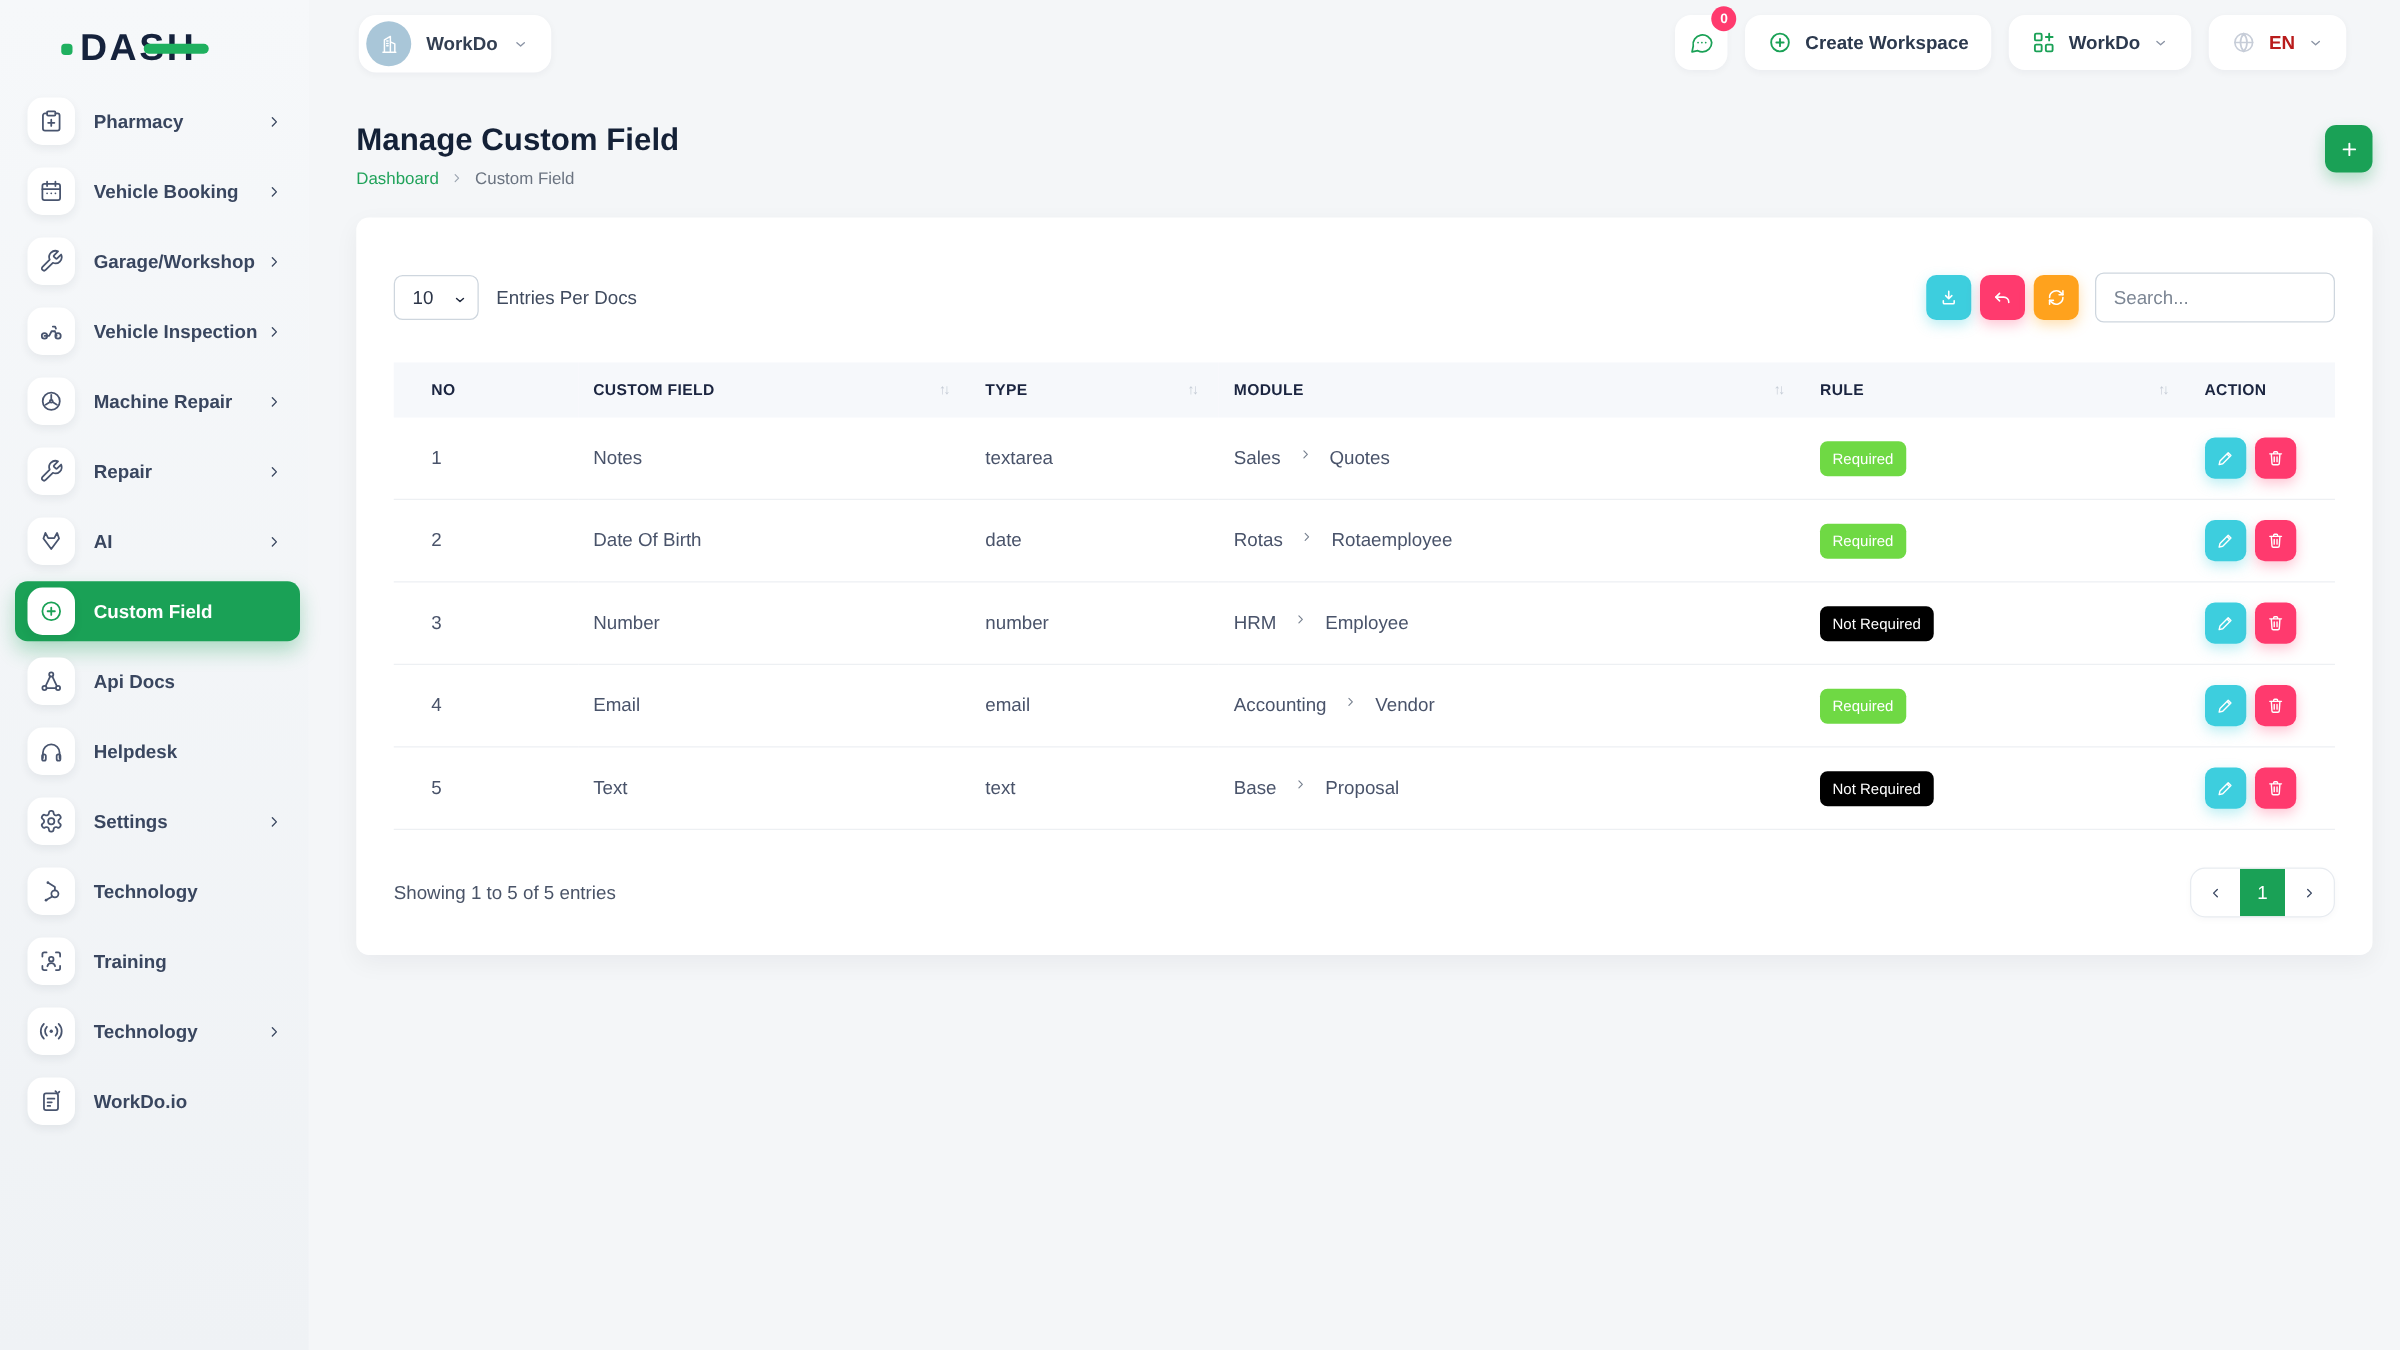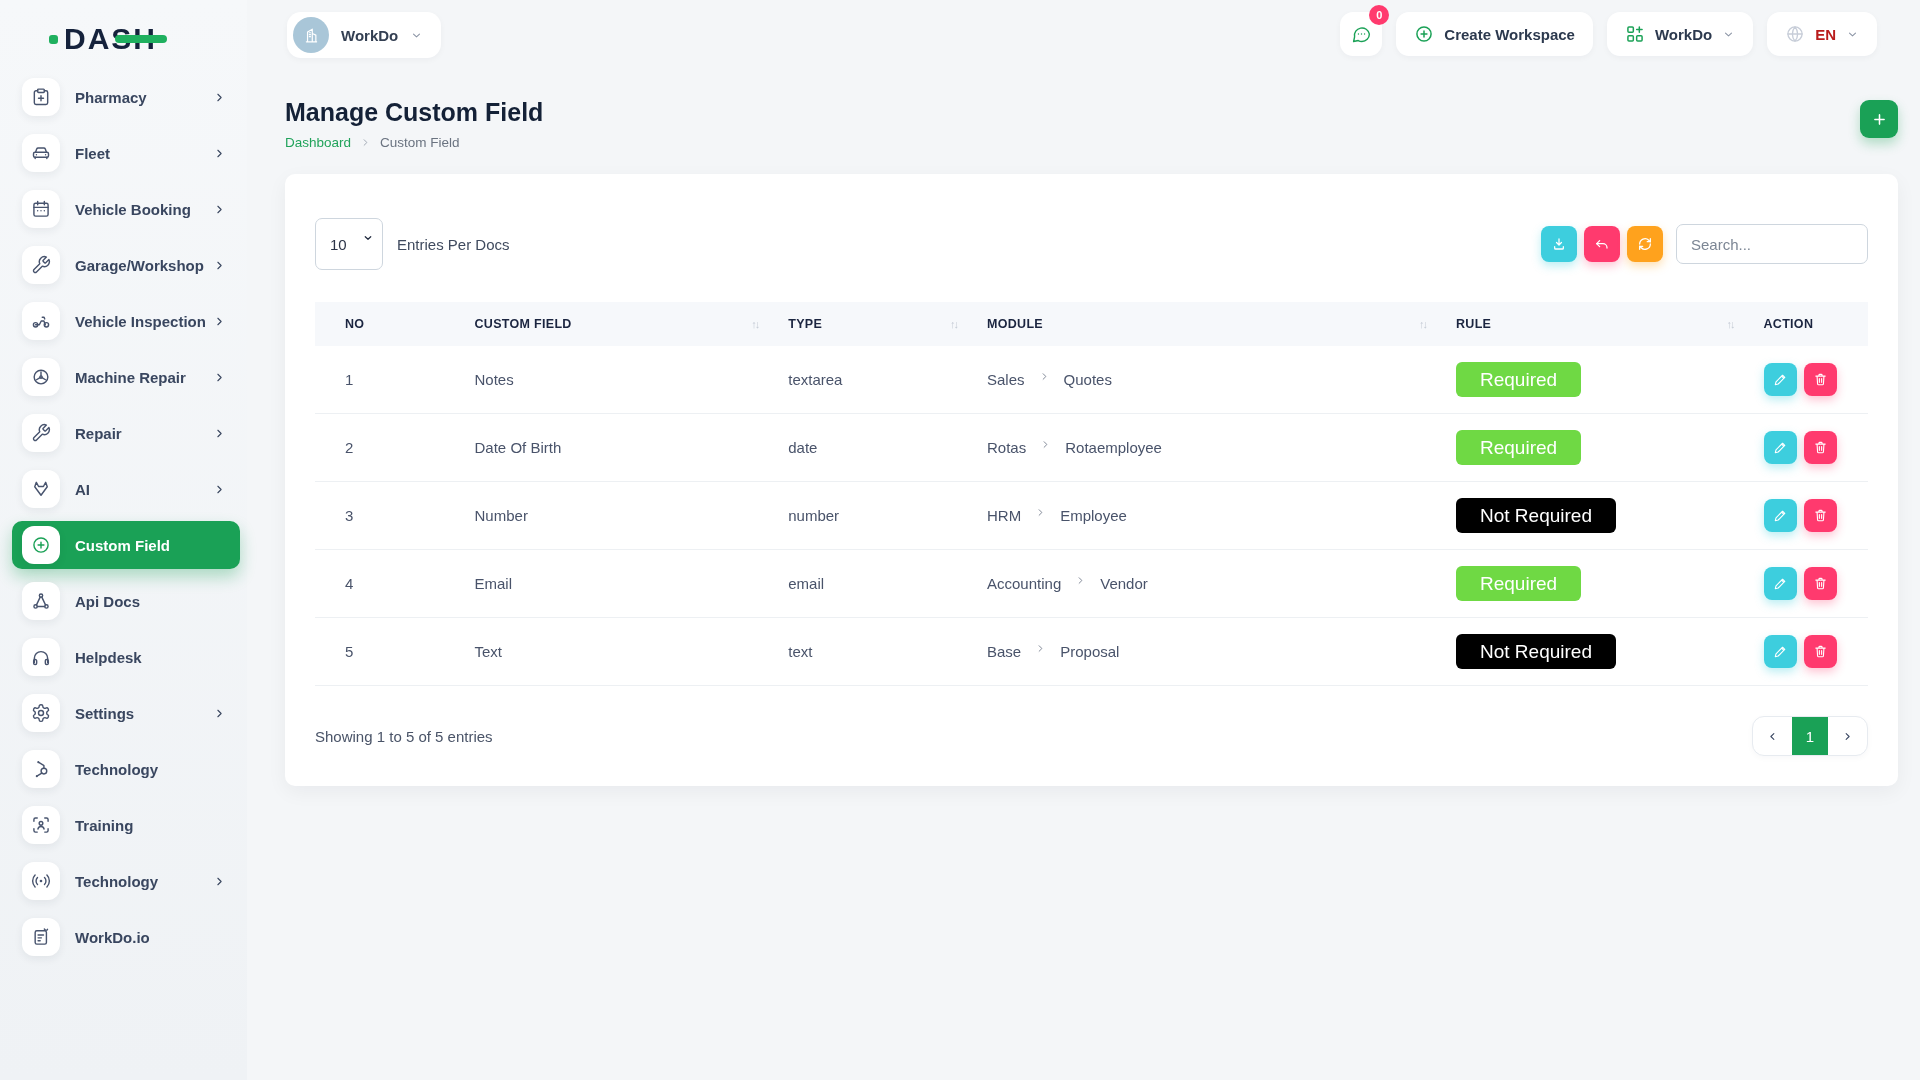--- a/index.html
+++ b/index.html
@@ -112,21 +112,21 @@
   }
   .add-btn svg { width:17px; height:17px; stroke-width:2.2; }
 
   
   .card {
     margin-top:24px; background:#fff; border-radius:10px;
     box-shadow:0 6px 20px rgba(16,24,40,.05);
     padding:44px 30px 30px 30px;
   }
   .toolbar { display:flex; align-items:center; }
-  .select-wrap { position:relative; width:68px; height:52px; }
+  .select-wrap { position:relative; width:68px; height:36px; }
   .entries-select {
     width:100%; height:100%; border:1px solid #ced6de; border-radius:7px;
     background:#fff; font-family:inherit; font-size:15px; color:#2c3548;
     padding:0 24px 0 14px; appearance:none; -webkit-appearance:none; cursor:pointer;
   }
   .select-chev { position:absolute; right:9px; top:14px; width:12px; height:12px; color:#20293d; stroke-width:2.4; pointer-events:none; }
   .entries-lbl { margin-left:14px; font-size:15px; color:#3f4a5e; }
   .tool-right { margin-left:auto; display:flex; align-items:center; gap:7px; }
   .sq-btn {
     width:36px; height:36px; border:none; border-radius:8px; cursor:pointer;
@@ -155,22 +155,22 @@
   .th-in { display:flex; align-items:center; }
   .sort { margin-left:auto; font-size:11px; color:#c4cbd5; letter-spacing:-2px; padding-right:6px; font-weight:400; }
   tbody td {
     padding:16px 12px; font-size:15px; color:#49536a;
     border-bottom:1px solid #edf0f3; vertical-align:middle;
   }
   tbody td:first-child { padding-left:30px; }
   .mod { display:flex; align-items:flex-start; }
   .mod-sep { width:11px; height:11px; margin:0 14px; color:#77808f; stroke-width:2; }
   .badge {
-    display:inline-block; padding:8px 24px; border-radius:6px;
-    color:#fff; font-size:19px; line-height:1;
+    display:inline-block; padding:8px 10px; border-radius:6px;
+    color:#fff; font-size:12px; line-height:1;
   }
   .badge[data-variant="required"] { background:#6fd944; }
   .badge[data-variant="not-required"] { background:#000000; }
   .act-btn {
     width:33px; height:33px; border:none; border-radius:8px; cursor:pointer;
     display:inline-flex; align-items:center; justify-content:center;
     color:#fff; margin-right:7px; vertical-align:middle;
   }
   .act-btn svg { width:15px; height:15px; stroke-width:1.8; }
 
@@ -209,33 +209,20 @@
             <path d="M16 4.5h2a2 2 0 0 1 2 2V19a2 2 0 0 1-2 2H6a2 2 0 0 1-2-2V6.5a2 2 0 0 1 2-2h2"></path>
             <path d="M9 13.5h6M12 10.5v6"></path>
           </svg>
         </span>
       <span class="nav-lbl">Pharmacy</span>
       <svg class="nchev" viewBox="0 0 24 24">
           <path d="M9 6l6 6-6 6"></path>
         </svg>
     </a>
 
-    <a class="nav-item">
-      <span class="tile">
-          <svg viewBox="0 0 24 24">
-            <path d="M5.5 11l1.3-3.8A2 2 0 0 1 8.7 6h6.6a2 2 0 0 1 1.9 1.2L18.5 11"></path>
-            <rect x="3" y="11" width="18" height="6" rx="1.8"></rect>
-            <path d="M6.5 14h.01M17.5 14h.01M5 17v1.6M19 17v1.6"></path>
-          </svg>
-        </span>
-      <span class="nav-lbl">Fleet</span>
-      <svg class="nchev" viewBox="0 0 24 24">
-          <path d="M9 6l6 6-6 6"></path>
-        </svg>
-    </a>
 
     <a class="nav-item">
       <span class="tile">
           <svg viewBox="0 0 24 24">
             <rect x="3.5" y="5" width="17" height="15.5" rx="2"></rect>
             <path d="M8 2.8V7M16 2.8V7M3.5 10h17M8 14h.01M12 14h.01M16 14h.01"></path>
           </svg>
         </span>
       <span class="nav-lbl">Vehicle Booking</span>
       <svg class="nchev" viewBox="0 0 24 24">

